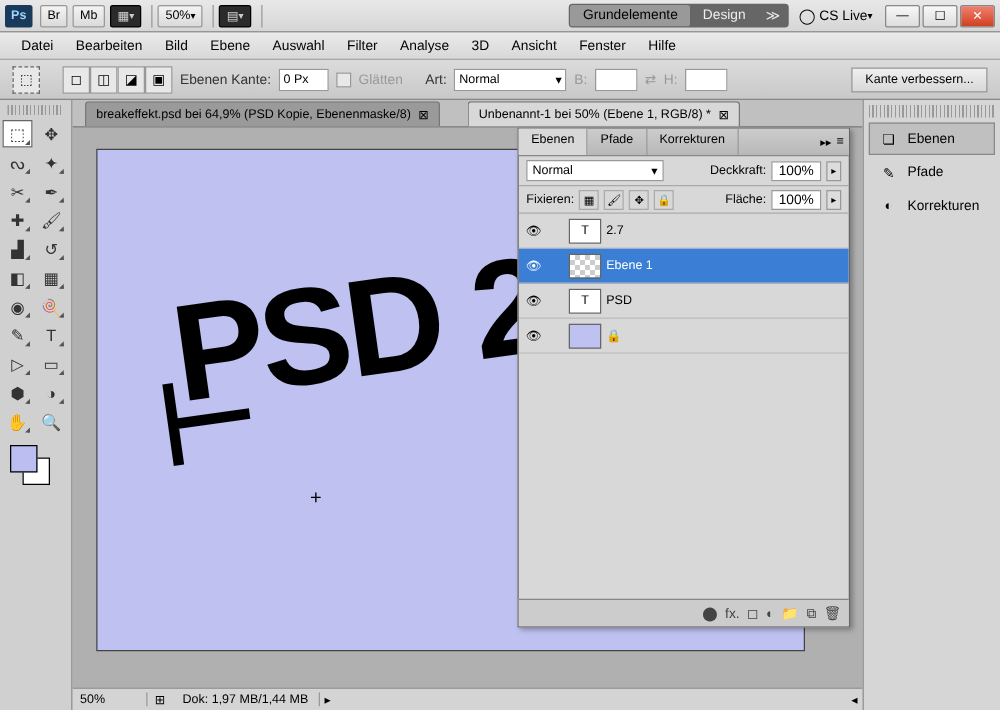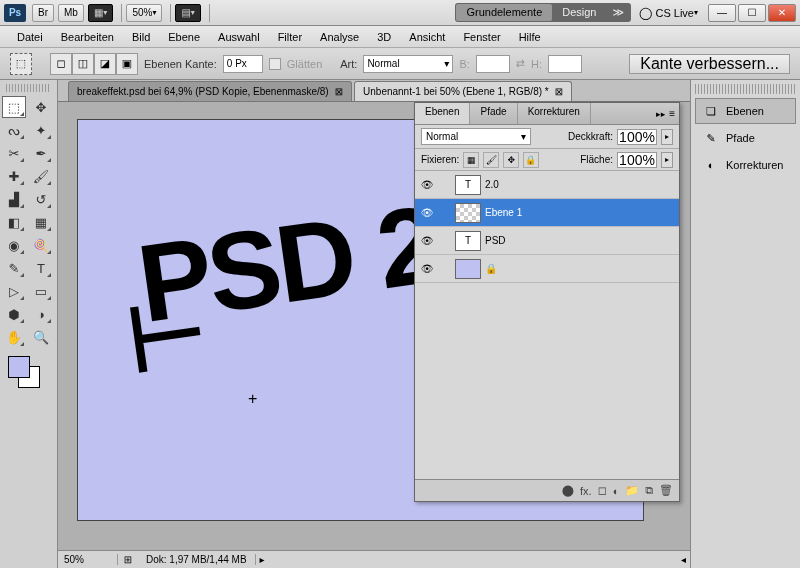--- a/index.html
+++ b/index.html
@@ -32,39 +32,39 @@
 .optbar{height:32px; background:linear-gradient(#dcdcdc,#c8c8c8); display:flex; align-items:center; padding:0 10px; border-bottom:1px solid #888; gap:6px;}
 .opt-icon{width:22px; height:22px; border:1px solid #999; background:#e8e8e8; display:flex; align-items:center; justify-content:center; cursor:pointer; font-size:11px;}
 .opt-icon.dashed{border-style:dashed; border-color:#666;}
 .opt-group{display:flex; gap:0;}
 .opt-group .opt-icon{border-radius:0;}
 .opt-label{font-size:11px; color:#333;}
 .opt-input{width:40px; height:18px; border:1px solid #999; background:#fff; padding:0 3px; font-size:10px;}
 .opt-check{width:12px; height:12px; border:1px solid #999; background:#e8e8e8;}
 .opt-select{height:18px; border:1px solid #999; background:#fff; padding:0 3px; font-size:10px; display:flex; align-items:center; min-width:90px; justify-content:space-between;}
 .opt-disabled{color:#999;}
-.opt-btn{height:20px; padding:0 10px; border:1px solid #999; background:linear-gradient(#f0f0f0,#d8d8d8); font-size:16px; cursor:pointer;}
+.opt-btn{height:20px; padding:0 10px; border:1px solid #999; background:linear-gradient(#f0f0f0,#d8d8d8); font-size:10px; cursor:pointer;}
 
 
 .main{position:absolute; top:80px; left:0; right:0; bottom:0; display:flex;}
 
 
 .toolbox{width:58px; background:#d0d0d0; border-right:1px solid #888; padding:4px 2px;}
 .toolbox-handle{height:8px; background:repeating-linear-gradient(90deg,#999,#999 1px,transparent 1px,transparent 3px); margin:0 4px 4px;}
 .tool-grid{display:grid; grid-template-columns:1fr 1fr; gap:1px;}
 .tool{width:24px; height:22px; display:flex; align-items:center; justify-content:center; cursor:pointer; font-size:13px; color:#333; border:1px solid transparent; position:relative;}
 .tool.active{background:#fff; border-color:#666;}
 .tool .tri{position:absolute; right:1px; bottom:1px; width:0; height:0; border:2px solid transparent; border-right-color:#555; border-bottom-color:#555;}
 .swatches{margin-top:6px; position:relative; height:36px;}
 .sw-fg{position:absolute; top:2px; left:6px; width:22px; height:22px; background:#bcbef2; border:1px solid #000;}
 .sw-bg{position:absolute; top:12px; left:16px; width:22px; height:22px; background:#fff; border:1px solid #000;}
 
 
 .docarea{flex:1; background:#b0b0b0; position:relative; overflow:hidden;}
-.doc-tabs{height:22px; background:#c0c0c0; display:flex; align-items:flex-end; padding-left:10px; border-bottom:1px solid #777;}
+.doc-tabs{height:22px; background:#c0c0c0; display:flex; align-items:flex-end; padding-left:10px; border-bottom:1px solid #777;gap:20px;}
 .doc-tab{height:20px; padding:0 8px; background:#9a9a9a; color:#000; font-size:10px; display:flex; align-items:center; border:1px solid #777; border-bottom:none; margin-right:2px; border-radius:3px 3px 0 0; cursor:pointer; max-width:320px;}
 .doc-tab.active{background:#d8d8d8;}
 .doc-tab .x{margin-left:6px; cursor:pointer;}
 .canvas-wrap{position:absolute; inset:22px 0 18px 0; overflow:hidden;}
 .canvas{position:absolute; left:20px; top:18px; width:565px; height:400px; background:#bfc2f1; box-shadow:0 0 0 1px #444;}
 .canvas-text{position:absolute; left:60px; top:80px; font-size:110px; font-weight:900; color:#000; font-family:Arial,sans-serif; transform:rotate(-8deg); letter-spacing:-4px;}
 .canvas-h{position:absolute; left:50px; top:163px; font-size:90px; font-weight:900; color:#000; transform:rotate(-8deg);}
 .canvas-cross{position:absolute; left:170px; top:270px; font-size:16px; color:#000;}
 .statusbar{position:absolute; bottom:0; left:0; right:0; height:18px; background:#d4d4d4; border-top:1px solid #888; display:flex; align-items:center; font-size:10px;}
 .status-zoom{width:60px; padding:0 6px; border-right:1px solid #999;}
@@ -73,21 +73,21 @@
 
 
 .panels-area{position:absolute; top:102px; left:414px; width:266px; height:400px; background:#d8d8d8; border:1px solid #666; box-shadow:2px 2px 4px rgba(0,0,0,0.3); z-index:5;}
 .panel-tabs{height:22px; background:linear-gradient(#ccc,#b8b8b8); display:flex; border-bottom:1px solid #888;}
 .ptab{padding:3px 10px; font-size:10px; cursor:pointer; border-right:1px solid #999;}
 .ptab.active{background:#d8d8d8;}
 .ptab-icons{margin-left:auto; display:flex; align-items:center; padding:0 4px; gap:4px;}
 .panel-opts{height:24px; display:flex; align-items:center; padding:0 6px; gap:4px; border-bottom:1px solid #aaa;}
 .panel-select{flex:0 0 110px; height:17px; border:1px solid #999; background:#fff; display:flex; align-items:center; padding:0 4px; font-size:10px; justify-content:space-between;}
 .panel-olabel{font-size:10px; margin-left:auto;}
-.panel-oval{width:40px; height:16px; border:1px solid #999; background:#fff; font-size:14px; display:flex; align-items:center; justify-content:center;}
+.panel-oval{width:40px; height:16px; border:1px solid #999; background:#fff; font-size:11px; display:flex; align-items:center; justify-content:center;}
 .panel-oarr{width:12px; height:16px; border:1px solid #999; background:#ddd; font-size:8px; display:flex; align-items:center; justify-content:center;}
 .panel-lock{height:22px; display:flex; align-items:center; padding:0 6px; gap:4px; font-size:10px; border-bottom:1px solid #aaa;}
 .lock-icon{width:16px; height:16px; border:1px solid #aaa; display:flex; align-items:center; justify-content:center; font-size:9px;}
 .layer-list{overflow:auto;}
 .layer{height:28px; display:flex; align-items:center; border-bottom:1px solid #bbb; padding:0 4px; gap:4px; font-size:10px; cursor:pointer;}
 .layer.selected{background:#3a7fd5; color:#fff;}
 .layer .eye{width:16px; text-align:center;}
 .layer .link{width:12px;}
 .layer .thumb{width:26px; height:20px; border:1px solid #666; background:#fff; display:flex; align-items:center; justify-content:center; font-size:10px; color:#000;}
 .layer .thumb.checker{background:repeating-conic-gradient(#ccc 0 25%,#fff 0 50%) 0 0/8px 8px;}
@@ -280,21 +280,21 @@
     <div class="lock-icon">🔒</div>
     <span class="panel-olabel">Fläche:</span>
     <div class="panel-oval">100%</div>
     <div class="panel-oarr">▸</div>
   </div>
   <div class="layer-list">
     <div class="layer">
       <span class="eye">👁</span>
         <span class="link"></span>
       <div class="thumb">T</div>
-      <span class="name">2.0</span>
+      <span class="name">2.7</span>
     </div>
     <div class="layer selected">
       <span class="eye">👁</span>
         <span class="link"></span>
       <div class="thumb checker"></div>
       <span class="name">Ebene 1</span>
     </div>
     <div class="layer">
       <span class="eye">👁</span>
         <span class="link"></span>

